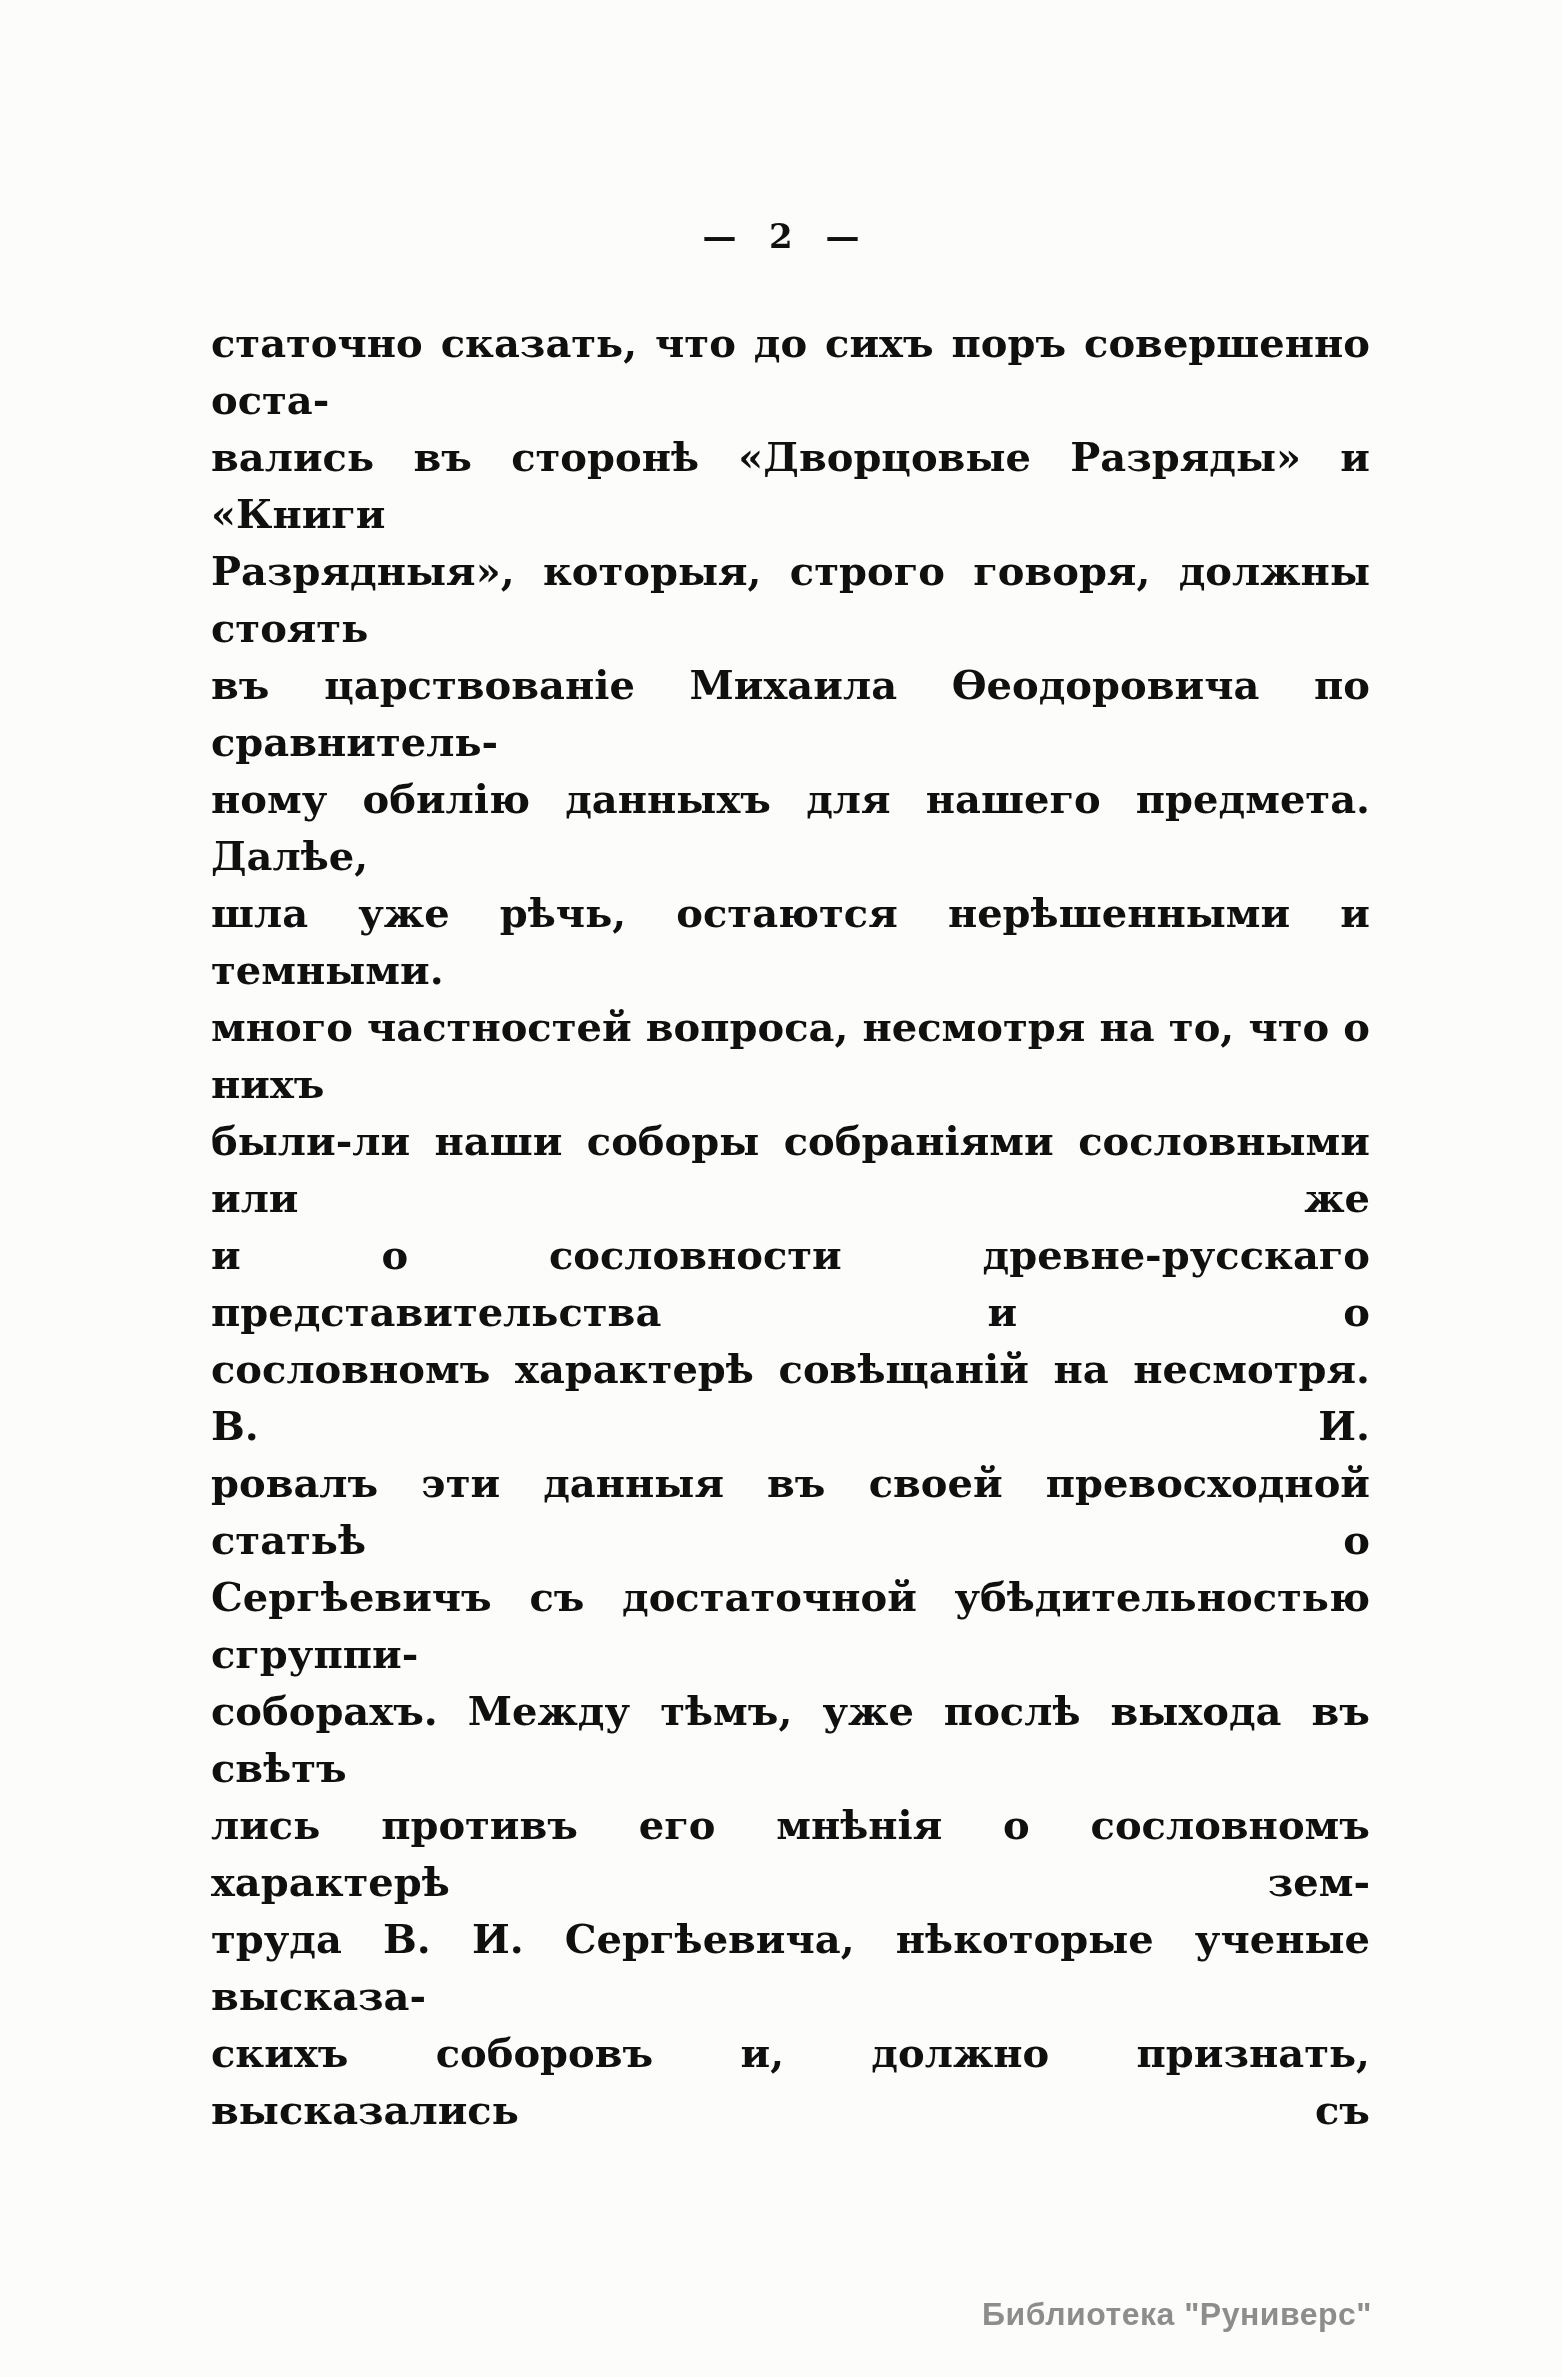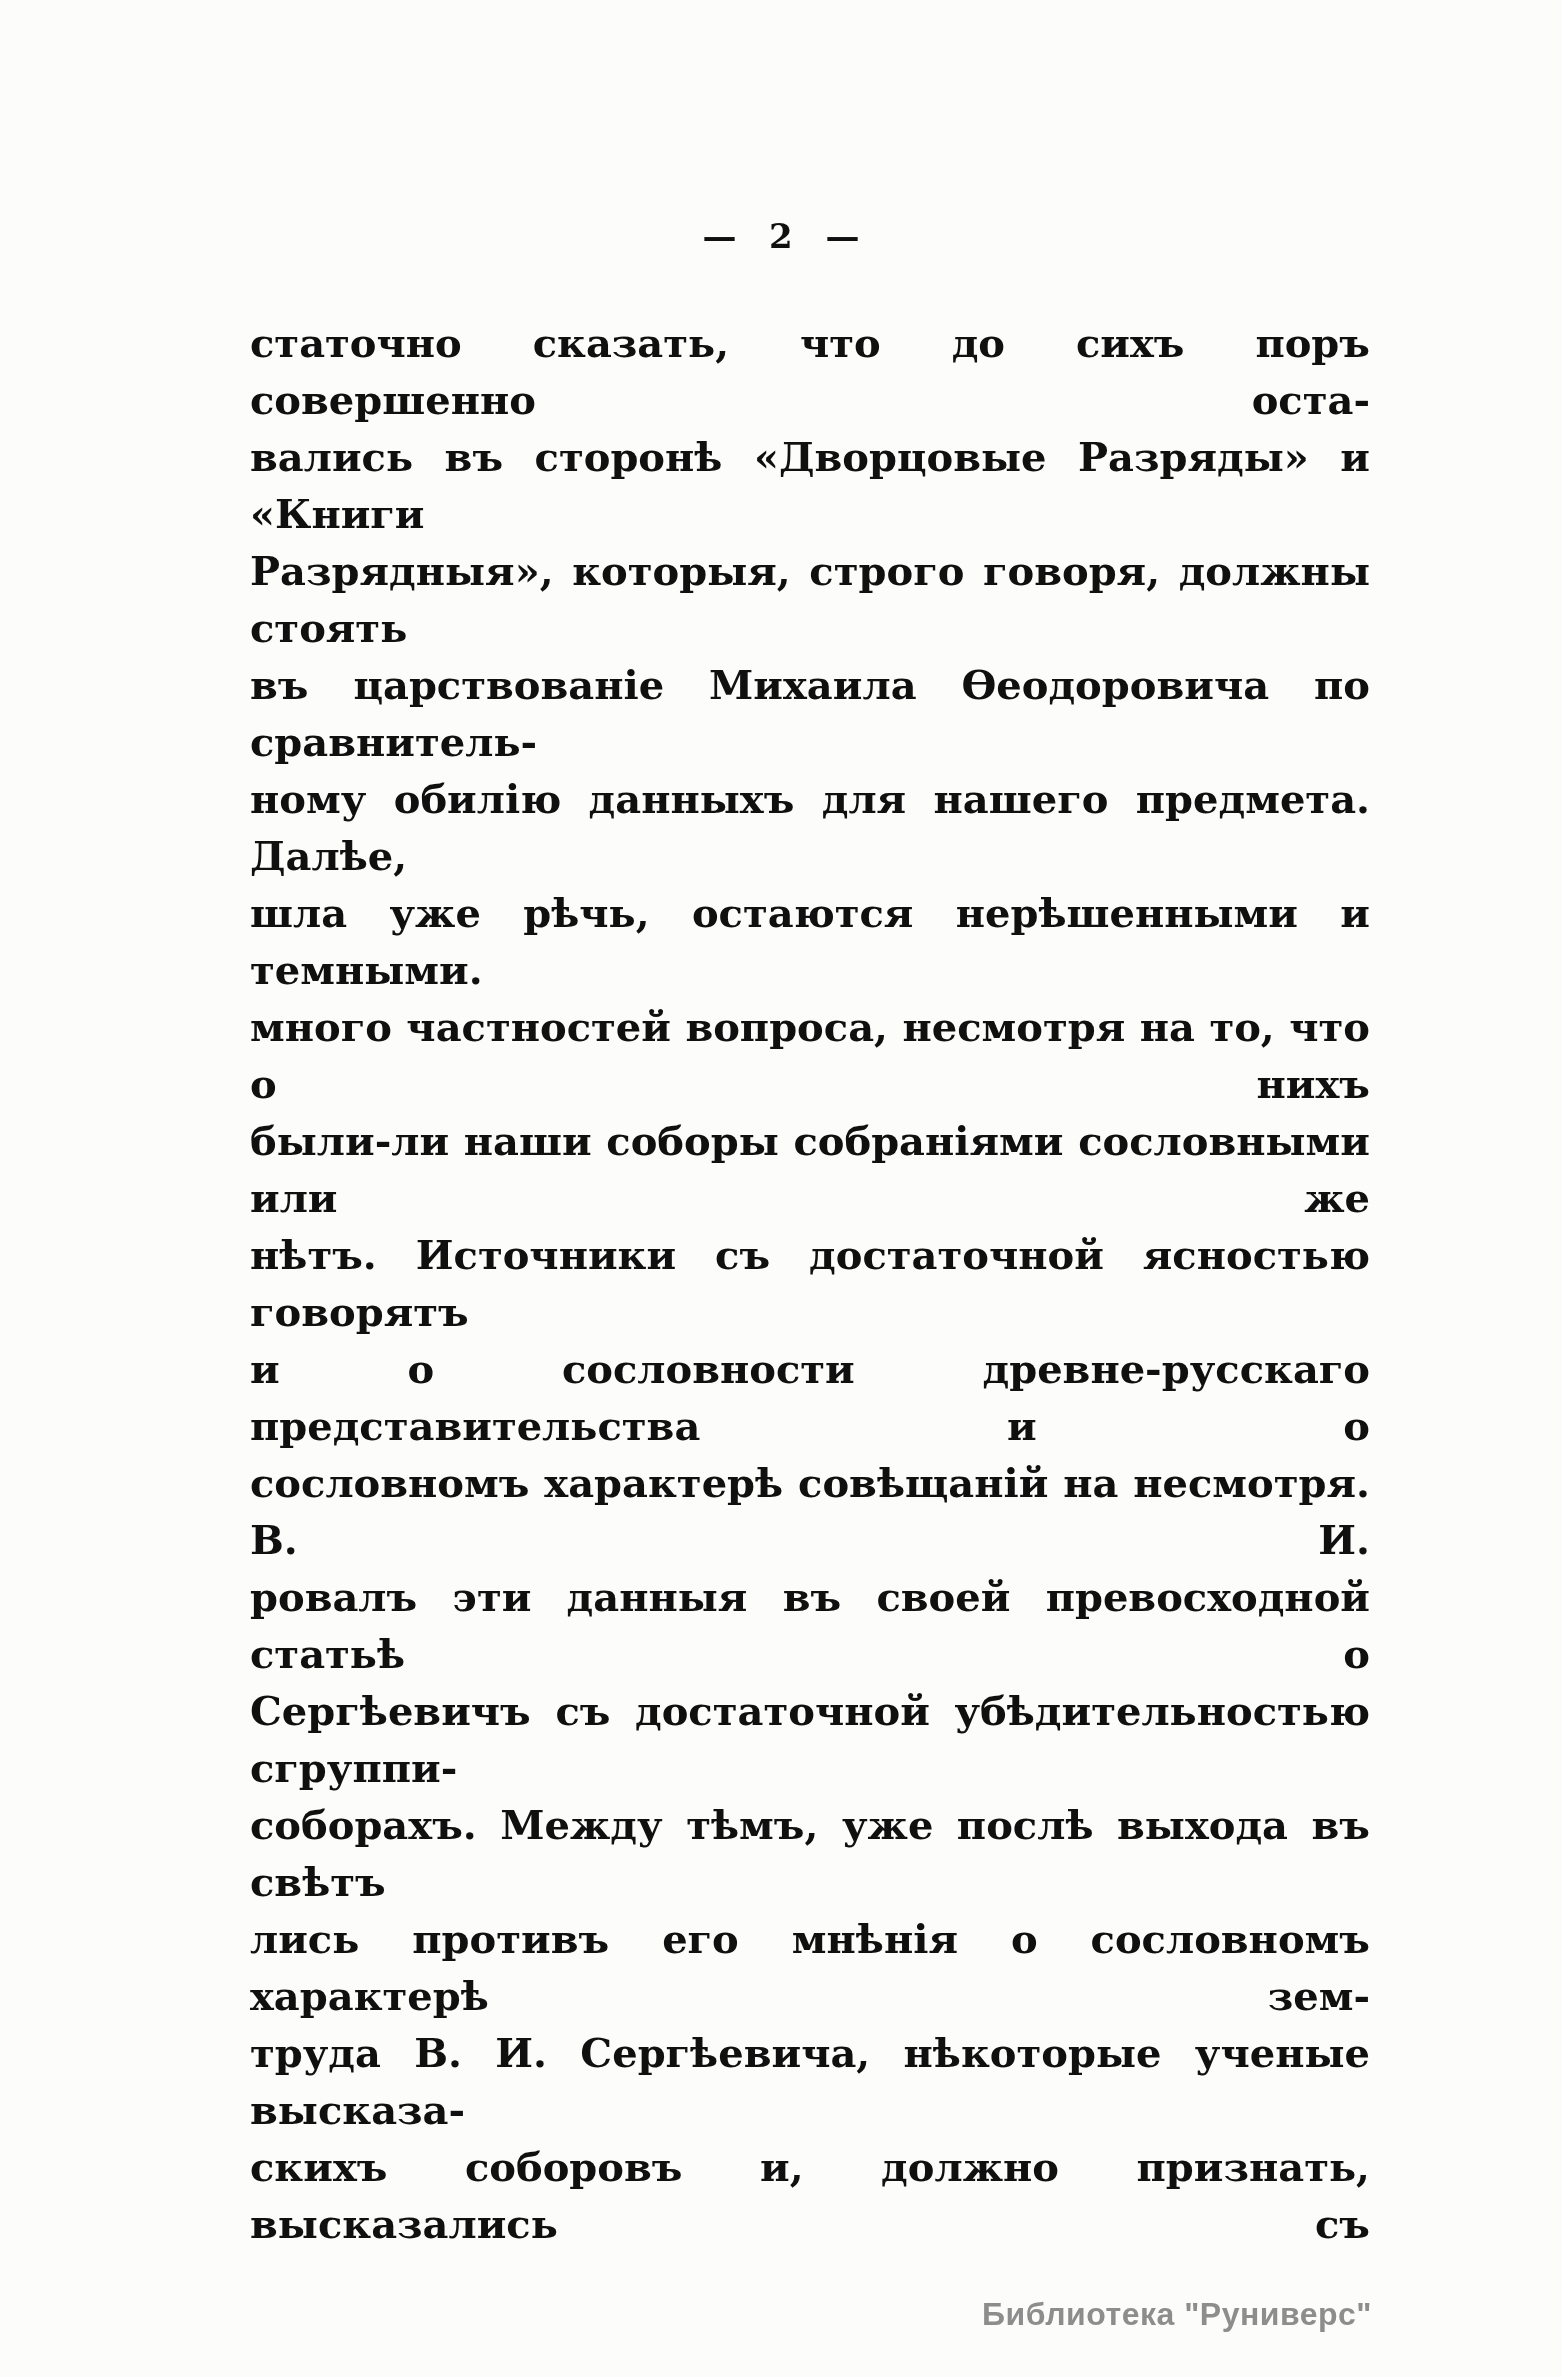--- a/index.html
+++ b/index.html
@@ -41,21 +41,20 @@
     font-family: "DejaVu Serif", "Liberation Serif", serif;
     font-weight: bold;
     font-size: 40px;
     line-height: 57px;
     color: var(--ink);
   }
   .line {
     text-align: justify;
     text-align-last: justify;
     text-justify: inter-word;
-    margin-left: 39px;
   }
   .watermark {
     position: absolute;
     top: 2296px;
     right: 191px;
     font-family: "Liberation Sans", "DejaVu Sans", sans-serif;
     font-weight: bold;
     font-size: 32px;
     color: var(--watermark);
     letter-spacing: 0.5px;
@@ -69,21 +68,20 @@
 
   <div class="text-block">
       <div class="line">статочно сказать, что до сихъ поръ совершенно оста-</div>
       <div class="line">вались въ сторонѣ «Дворцовые Разряды» и «Книги</div>
       <div class="line">Разрядныя», которыя, строго говоря, должны стоять</div>
       <div class="line">въ царствованіе Михаила Ѳеодоровича по сравнитель-</div>
       <div class="line">ному обилію данныхъ для нашего предмета. Далѣе,</div>
       <div class="line">шла уже рѣчь, остаются нерѣшенными и темными.</div>
       <div class="line">много частностей вопроса, несмотря на то, что о нихъ</div>
       <div class="line">были-ли наши соборы собраніями сословными или же</div>
-      <div class="line">нѣтъ. Источники съ достаточной ясностью говорятъ</div>
       <div class="line">и о сословности древне-русскаго представительства и о</div>
       <div class="line">сословномъ характерѣ совѣщаній на несмотря. В. И.</div>
       <div class="line">ровалъ эти данныя въ своей превосходной статьѣ о</div>
       <div class="line">Сергѣевичъ съ достаточной убѣдительностью сгруппи-</div>
       <div class="line">соборахъ. Между тѣмъ, уже послѣ выхода въ свѣтъ</div>
       <div class="line">лись противъ его мнѣнія о сословномъ характерѣ зем-</div>
       <div class="line">труда В. И. Сергѣевича, нѣкоторые ученые высказа-</div>
       <div class="line">скихъ соборовъ и, должно признать, высказались съ</div>
     </div>
 

